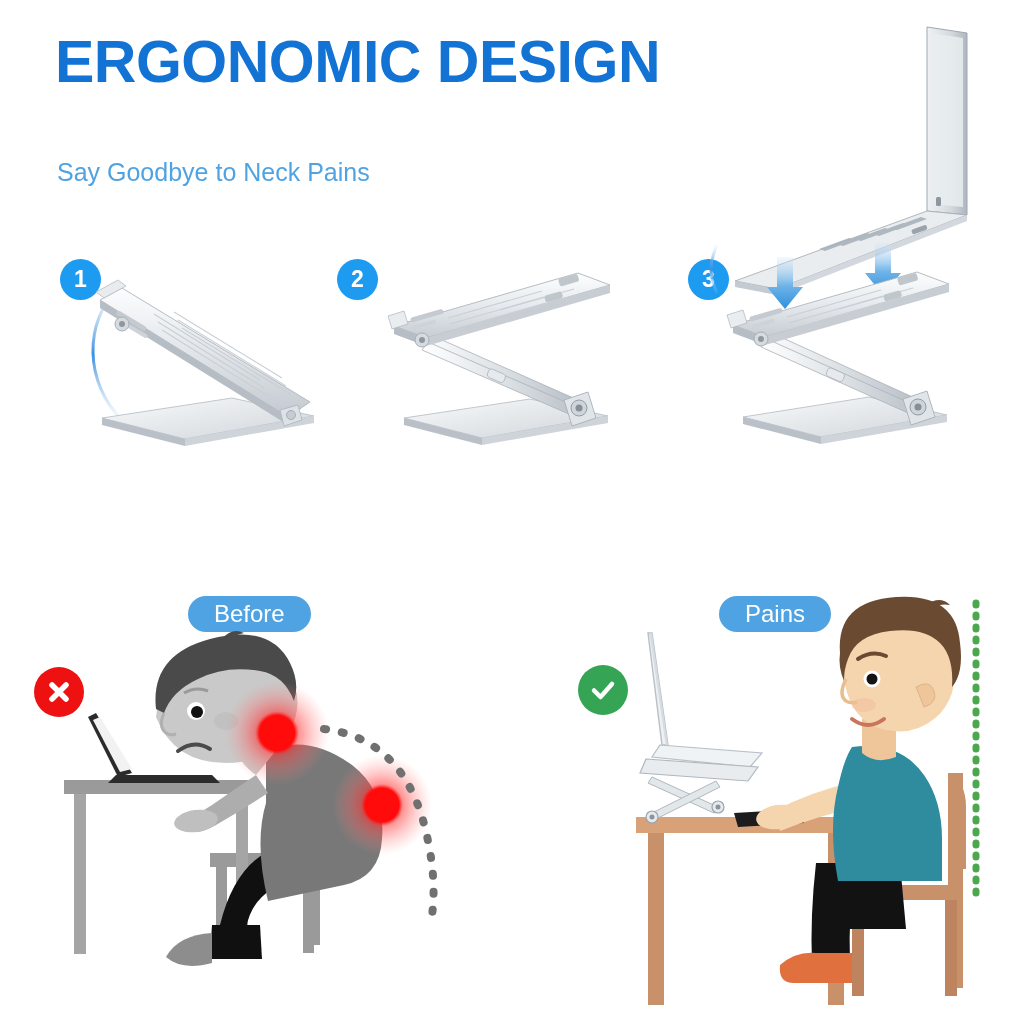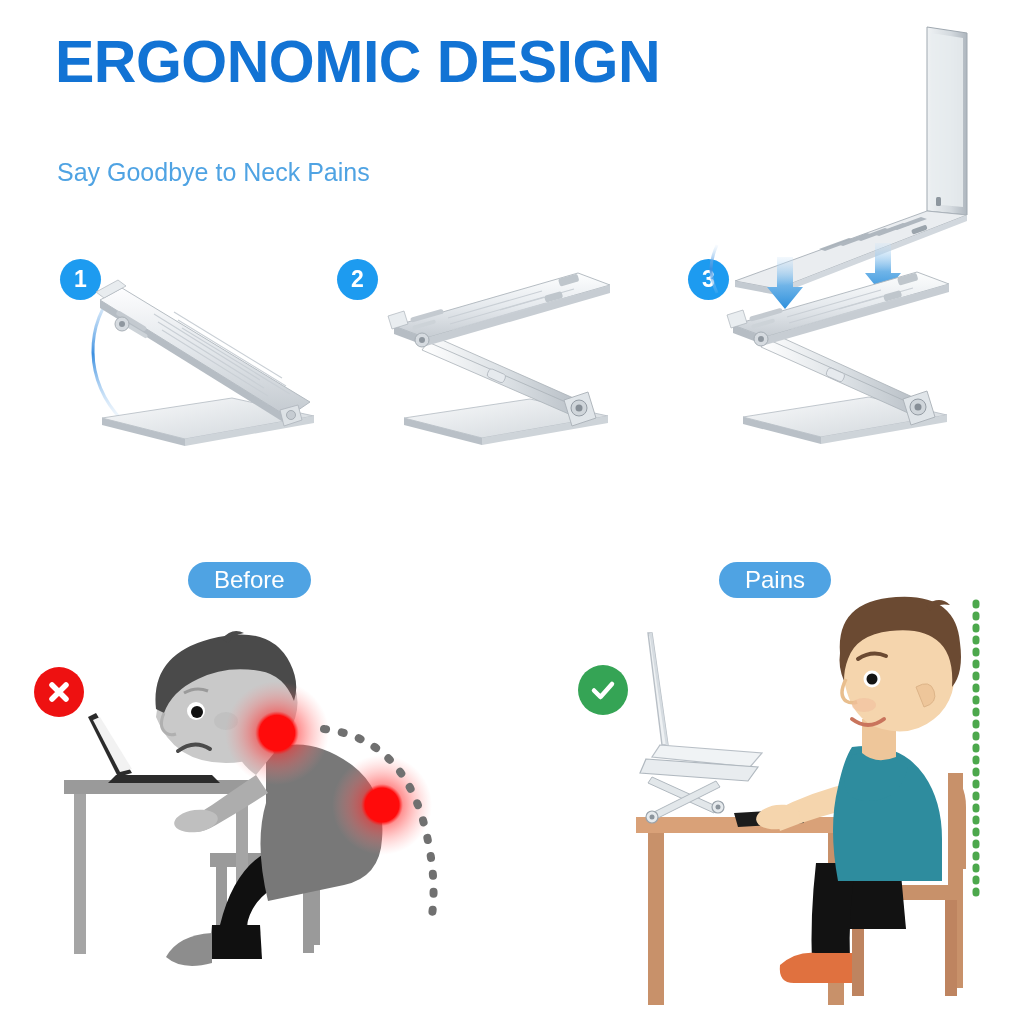--- a/index.html
+++ b/index.html
@@ -40,20 +40,21 @@
   .s3 { left: 715px; top: 25px;  width: 290px; height: 435px; }
 
   .stand-wrap svg { display: block; width: 100%; height: 100%; overflow: visible; }
 
   
   .pill {
     position: absolute; height: 36px; border-radius: 18px;
     background: #4FA3E3; color: #fff;
     font-size: 24px; display: flex; align-items: center; justify-content: center;
     padding: 0 26px;
+    margin-top: 34px;
   }
   .pill-before { left: 188px; top: 562px; }
   .pill-after  { left: 719px; top: 562px; }
 
   
   .mark { position: absolute; width: 50px; height: 50px; border-radius: 50%;
           display: flex; align-items: center; justify-content: center; }
   .mark-x { left: 34px;  top: 667px; background: #EE1111; }
   .mark-v { left: 578px; top: 665px; background: #35A455; }
 

